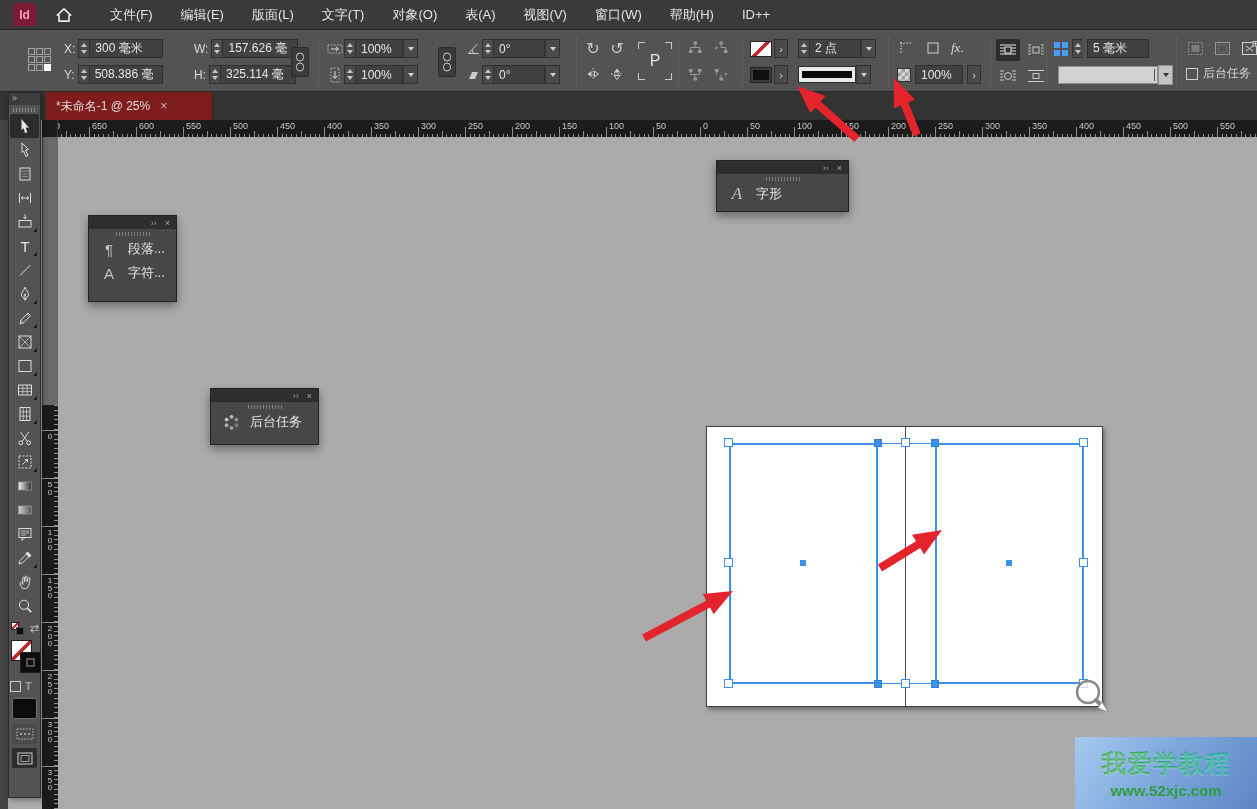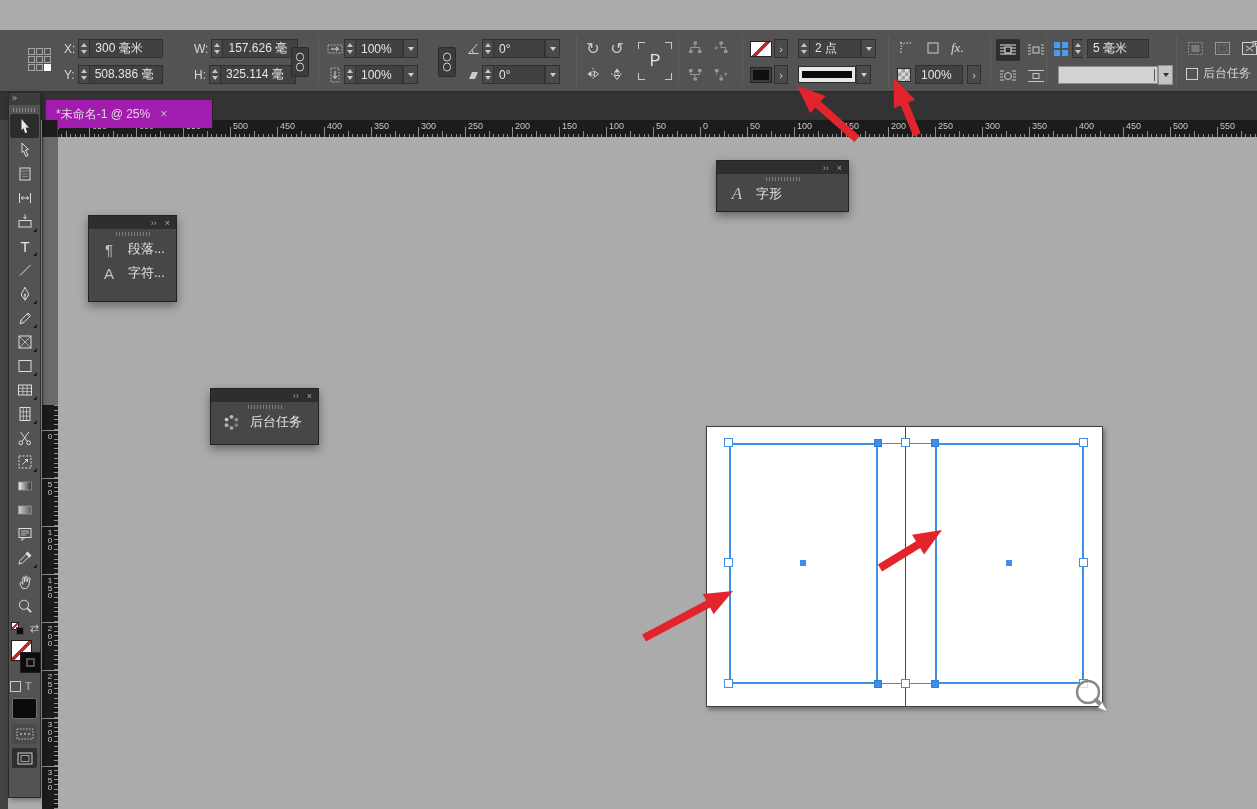--- a/index.html
+++ b/index.html
@@ -52,21 +52,21 @@
   .gapicon b{background:#4a9df0;}
   .objstyle{width:100px;height:18px;background:#d2d2d2;border:1px solid #8f8f8f;position:relative;}
   .objstyle::after{content:"";position:absolute;right:2px;top:2px;bottom:2px;width:1px;background:#555;}
   .dd.light{background:#c4c4c4;border-color:#8f8f8f;}
   .dd.light::after{border-top-color:#333;}
   .checkbox{width:12px;height:12px;border:1px solid #cfcfcf;background:transparent;margin-right:5px;}
   .graytree{opacity:.55;}
 
   
   #tabbar{position:absolute;left:0;top:92px;width:1257px;height:28px;background:#333333;z-index:5;}
-  #doc-tab{position:absolute;left:46px;top:8px;width:167px;height:28px;background:#a21caf;display:flex;align-items:center;padding:0 10px;border-right:1px solid #262626;}
+  #doc-tab{position:absolute;left:46px;top:0;width:167px;height:28px;background:#7f1d1d;display:flex;align-items:center;padding:0 10px;border-right:1px solid #262626;}
   #doc-tab .t{color:#dedede;font-size:12px;white-space:nowrap;}
   #doc-tab .x{margin-left:10px;color:#bbb;font-size:12px;}
 
   
   #hruler{position:absolute;left:42px;top:120px;width:1215px;height:17px;background:#1c1c1c;z-index:4;overflow:hidden;}
   #hruler .num{position:absolute;top:1px;color:#c9c9c9;font-size:9px;}
   #hruler .tk{position:absolute;bottom:0;width:1px;background:#8f8f8f;}
   #ruler-corner{position:absolute;left:42px;top:120px;width:16px;height:17px;background:#1c1c1c;border-right:1px solid #3a3a3a;z-index:5;}
   #vruler{position:absolute;left:42px;top:137px;width:16px;height:672px;z-index:4;overflow:hidden;}
   #vruler .top{position:absolute;left:0;top:0;width:16px;height:268px;background:#6a6a6a;border-left:1px solid #3f3f3f;}
@@ -124,20 +124,38 @@
   #watermark .w2{font-size:15px;font-weight:bold;color:#2f9e3f;margin-top:2px;}
 
   
   #overlay{position:absolute;left:0;top:0;width:1257px;height:809px;z-index:90;pointer-events:none;}
 </style>
 </head>
 <body>
 
 <div id="app">
 
+  <div id="menubar">
+    <div id="id-logo">Id</div>
+    <svg id="home-icon" viewBox="0 0 18 18">
+        <path d="M2.5 9.5 L9 3.5 L15.5 9.5 M4.5 8.8 V14.5 H13.5 V8.8" stroke="#e8e8e8" stroke-width="1.5" fill="none"></path>
+      </svg>
+    <div id="menu-items">
+        <span class="menu-item">文件(F)</span>
+        <span class="menu-item">编辑(E)</span>
+        <span class="menu-item">版面(L)</span>
+        <span class="menu-item">文字(T)</span>
+        <span class="menu-item">对象(O)</span>
+        <span class="menu-item">表(A)</span>
+        <span class="menu-item">视图(V)</span>
+        <span class="menu-item">窗口(W)</span>
+        <span class="menu-item">帮助(H)</span>
+        <span class="menu-item">ID++</span>
+      </div>
+  </div>
 
   <div id="controlbar">
     <div class="cbspan" style="left:28px;top:18px;">
       <span class="proxy">
           <b></b>
           <b></b>
           <b></b>
           <b></b>
           <b></b>
           <b></b>
@@ -1099,20 +1117,24 @@
         </svg>
     </div>
     <div class="bottombtn dark">
       <svg width="16" height="13" viewBox="0 0 16 13">
           <rect x="1" y="1" width="14" height="11" fill="none" stroke="#cfcfcf"></rect>
           <rect x="4" y="3.5" width="8" height="6" fill="none" stroke="#9f9f9f"></rect>
         </svg>
     </div>
   </div>
 
+  <div id="watermark">
+    <div class="w1">我爱学教程</div>
+    <div class="w2">www.52xjc.com</div>
+  </div>
 
   <svg id="overlay">
       <polygon points="797.0,86.0 825.6,95.9 820.6,101.5 859.6,136.0 854.4,142.0 815.3,107.5 810.4,113.2" fill="#e3242c"></polygon>
       <polygon points="894.0,78.0 915.1,99.7 908.2,102.5 920.7,133.5 913.3,136.5 900.8,105.5 893.8,108.3" fill="#e3242c"></polygon>
       <polygon points="733.0,591.0 713.6,614.2 710.1,607.6 645.9,641.5 642.1,634.5 706.4,600.5 702.9,593.9" fill="#e3242c"></polygon>
       <polygon points="942.0,530.0 924.1,554.4 920.2,548.0 882.1,571.4 877.9,564.6 916.0,541.2 912.1,534.8" fill="#e3242c"></polygon>
     </svg>
 </div>
 
 </body></html>

